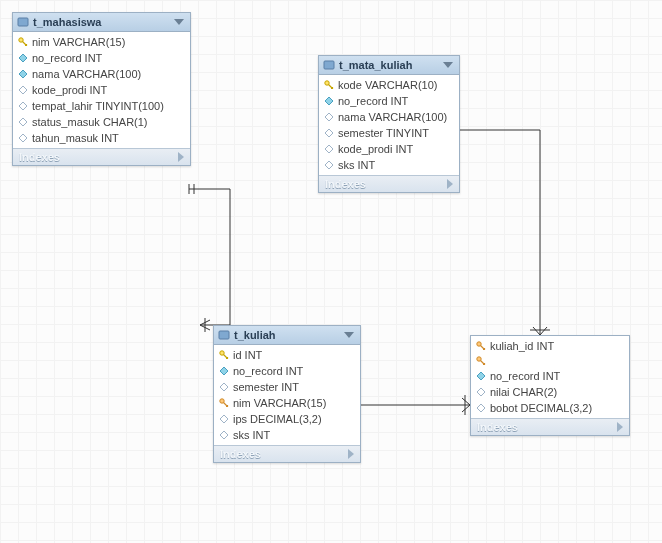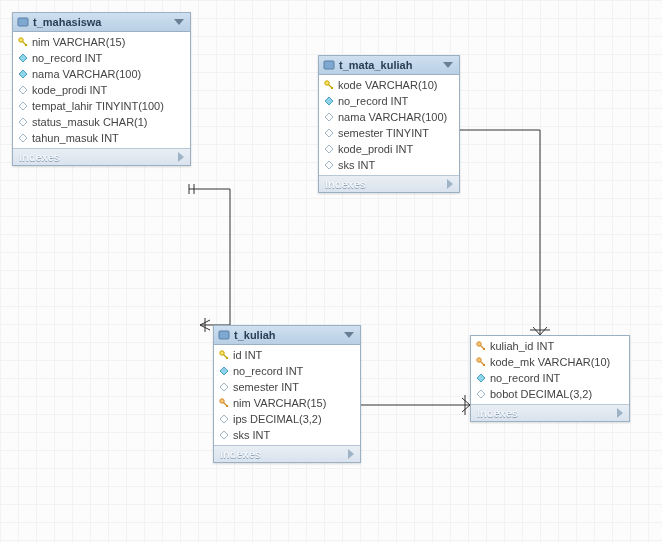--- a/index.html
+++ b/index.html
@@ -226,27 +226,32 @@
             <circle class="i-fk" cx="3" cy="3" r="2.2"></circle>
             <path class="i-fk" d="M4.5 4.5 L8.5 8.5 M7 8.5 L8.5 8.5 L8.5 7" stroke-width="1.2" fill="none"></path>
           </svg>
           <span class="cn">kuliah_id INT</span>
         </div>
         <div class="col">
           <svg class="ci" viewBox="0 0 10 10">
             <circle class="i-fk" cx="3" cy="3" r="2.2"></circle>
             <path class="i-fk" d="M4.5 4.5 L8.5 8.5 M7 8.5 L8.5 8.5 L8.5 7" stroke-width="1.2" fill="none"></path>
           </svg>
-          <span class="cn">kode_mk VARCHAR(10)</span>
-        </div>
-        <div class="col">
-          <svg class="ci" viewBox="0 0 10 10">
-            <path class="i-req" d="M5 1 L9 5 L5 9 L1 5 Z" stroke-width="1"></path>
-          </svg>
-          <span class="cn">no_record INT</span>
+        </div>
+        <div class="col">
+          <svg class="ci" viewBox="0 0 10 10">
+            <path class="i-req" d="M5 1 L9 5 L5 9 L1 5 Z" stroke-width="1"></path>
+          </svg>
+          <span class="cn">no_record INT</span>
+        </div>
+        <div class="col">
+          <svg class="ci" viewBox="0 0 10 10">
+            <path class="i-opt" d="M5 1 L9 5 L5 9 L1 5 Z" stroke-width="1"></path>
+          </svg>
+          <span class="cn">nilai CHAR(2)</span>
         </div>
         <div class="col">
           <svg class="ci" viewBox="0 0 10 10">
             <path class="i-opt" d="M5 1 L9 5 L5 9 L1 5 Z" stroke-width="1"></path>
           </svg>
           <span class="cn">bobot DECIMAL(3,2)</span>
         </div>
       </div>
   <div class="idx">
     <span>Indexes</span>

